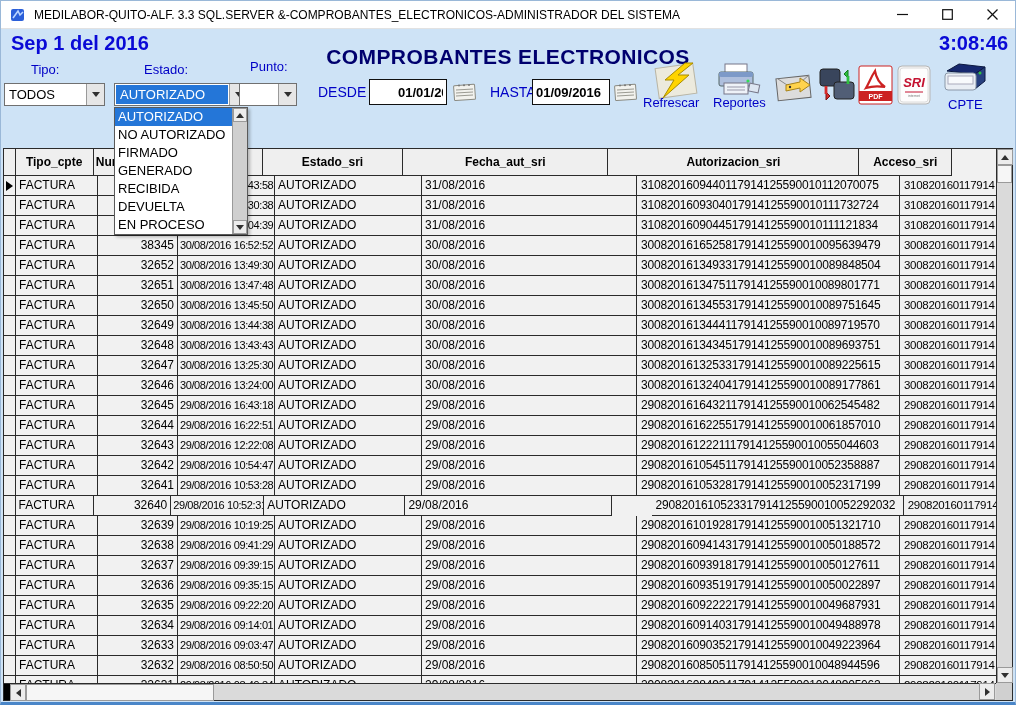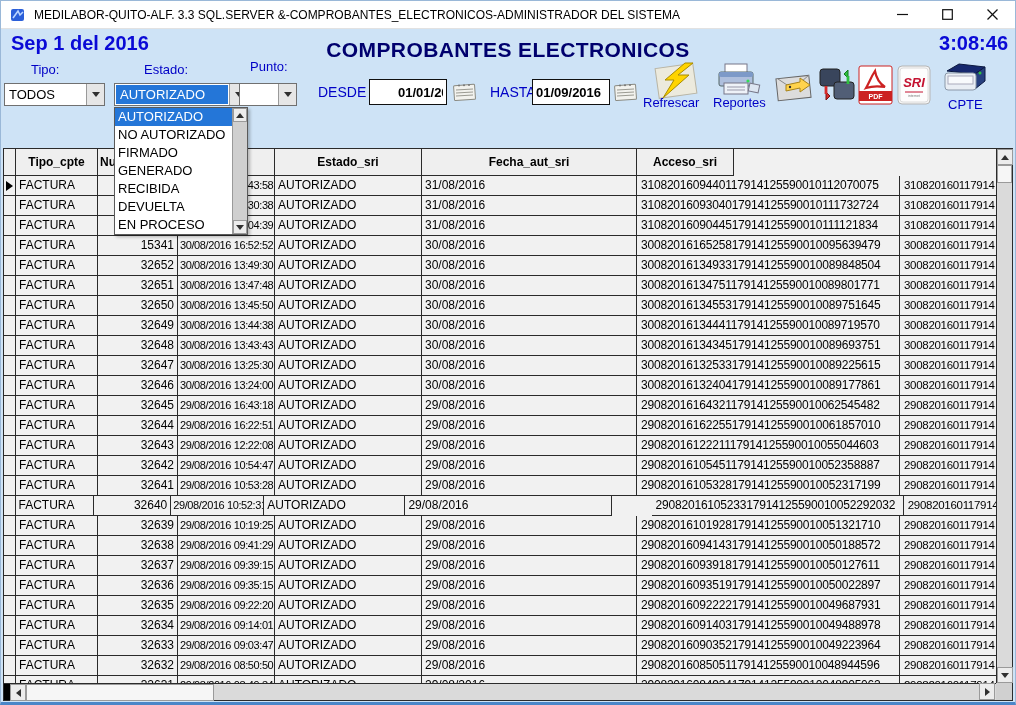--- a/index.html
+++ b/index.html
@@ -13,21 +13,21 @@
   .titlebar { position:absolute; top:0; left:0; right:0; height:28px; background:#ffffff;
               display:flex; align-items:center; border-bottom:1px solid #e2e2e2; }
   .titlebar .appicon { width:16px; height:16px; margin:0 8px 0 9px; flex:0 0 auto; }
   .titlebar .ttl { font-size:12px; color:#000; white-space:nowrap; overflow:hidden; flex:1; }
   .wbtn { width:45px; height:27px; display:flex; align-items:center; justify-content:center;
           font-size:13px; color:#111; cursor:default; }
   .wbtn svg { display:block; }
 
   
   .bigdate { position:absolute; left:10px; top:31px; font-size:20px; font-weight:bold; color:#0a0ad6; }
-  .bigtitle { position:absolute; left:0; right:0; top:37px; text-align:center;
+  .bigtitle { position:absolute; left:0; right:0; top:44px; text-align:center;
               font-size:21px; font-weight:bold; color:#00006e; letter-spacing:.4px; }
   .bigtime { position:absolute; right:7px; top:31px; font-size:20px; font-weight:bold; color:#0a0ad6; }
 
   .bluelab { position:absolute; font-size:13px; color:#0000c6; }
   .rangelab { position:absolute; font-size:14px; color:#0000c6; }
 
   .combo { position:absolute; top:82px; height:23px; background:#fff;
            border:1px solid #707070; display:flex; box-shadow:1px 1px 0 #fff inset; }
   .combo .val { flex:1; font-size:13px; line-height:21px; padding-left:4px;
                 overflow:hidden; white-space:nowrap; color:#000; }
@@ -254,20 +254,21 @@
   <div class="toollab" style="left:947px; top:96px;">CPTE</div>
 
   <div class="grid">
     <div class="ghead">
         <div class="hcell" style="width: 12px;"></div>
         <div class="hcell" style="width: 82px;">Tipo_cpte</div>
         <div class="hcell lft" style="width: 80px;">Num</div>
         <div class="hcell" style="width: 97px;"></div>
         <div class="hcell" style="width: 147px;">Estado_sri</div>
         <div class="hcell" style="width: 215px;">Fecha_aut_sri</div>
+        <div class="hcell" style="width: 263px;">Autorizacion_sri</div>
         <div class="hcell" style="width: 97px;">Acceso_sri</div>
       </div>
     <div class="grows">
         <div class="grow">
           <div class="gcell sel" style="width: 12px;">
             <span class="rowmarker"></span>
           </div>
           <div class="gcell" style="width: 82px;">FACTURA</div>
           <div class="gcell r" style="width: 80px;">32656</div>
           <div class="gcell dt" style="width: 97px;">31/08/2016 09:43:58</div>
@@ -292,21 +293,21 @@
           <div class="gcell r" style="width: 80px;">32654</div>
           <div class="gcell dt" style="width: 97px;">31/08/2016 09:04:39</div>
           <div class="gcell" style="width: 147px;">AUTORIZADO</div>
           <div class="gcell" style="width: 215px;">31/08/2016</div>
           <div class="gcell auth" style="width: 263px;">3108201609044517914125590010111121834</div>
           <div class="gcell acc" style="width: 97px;">310820160117914</div>
         </div>
         <div class="grow">
           <div class="gcell sel" style="width: 12px;"></div>
           <div class="gcell" style="width: 82px;">FACTURA</div>
-          <div class="gcell r" style="width: 80px;">15341</div>
+          <div class="gcell r" style="width: 80px;">38345</div>
           <div class="gcell dt" style="width: 97px;">30/08/2016 16:52:52</div>
           <div class="gcell" style="width: 147px;">AUTORIZADO</div>
           <div class="gcell" style="width: 215px;">30/08/2016</div>
           <div class="gcell auth" style="width: 263px;">3008201616525817914125590010095639479</div>
           <div class="gcell acc" style="width: 97px;">300820160117914</div>
         </div>
         <div class="grow">
           <div class="gcell sel" style="width: 12px;"></div>
           <div class="gcell" style="width: 82px;">FACTURA</div>
           <div class="gcell r" style="width: 80px;">32652</div>

